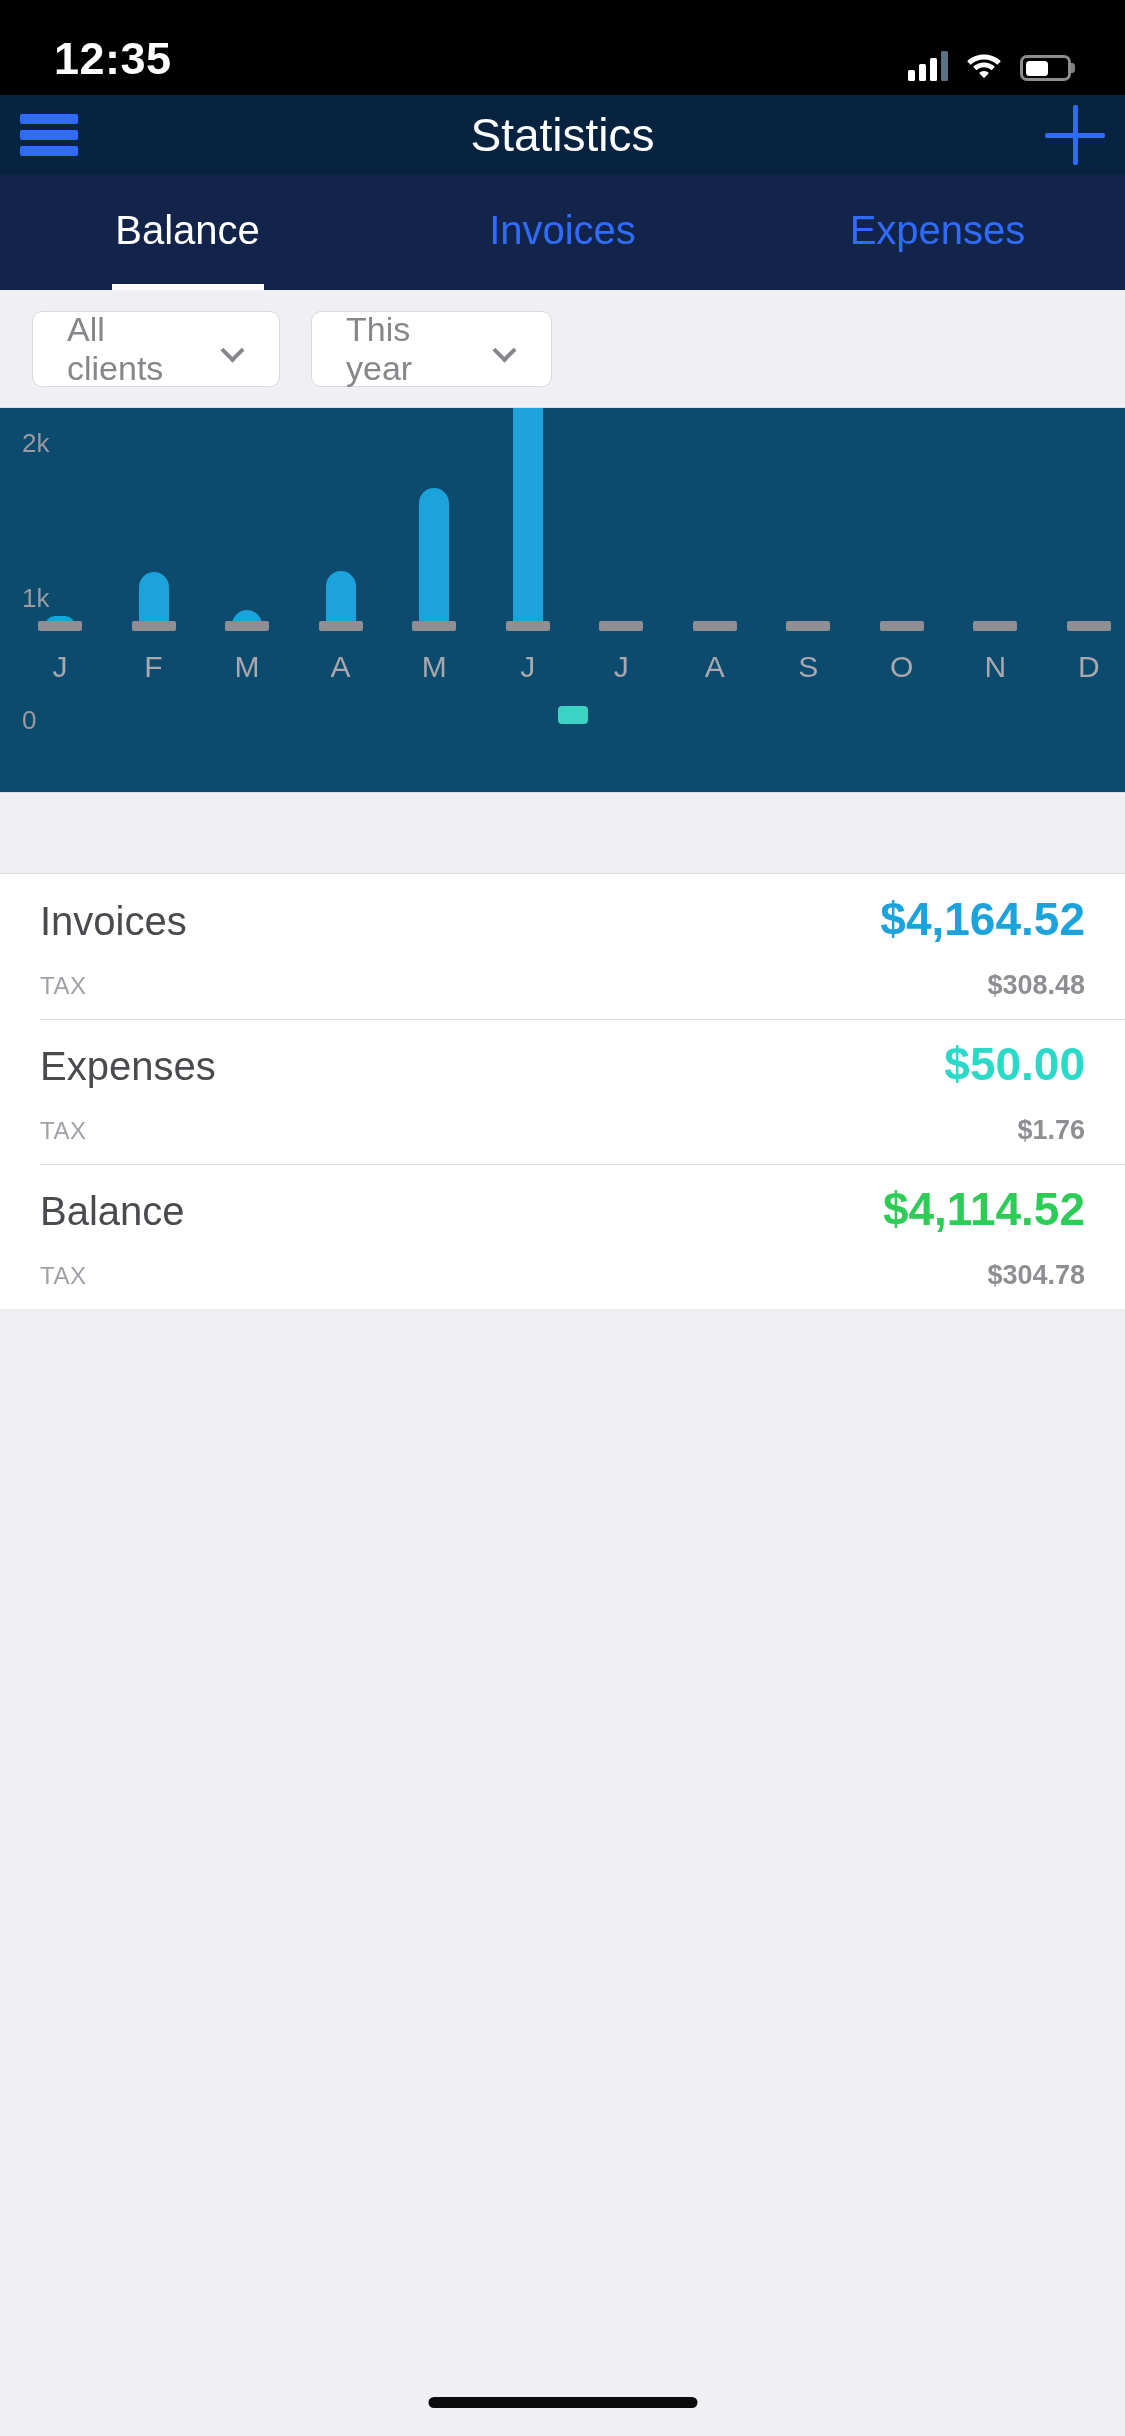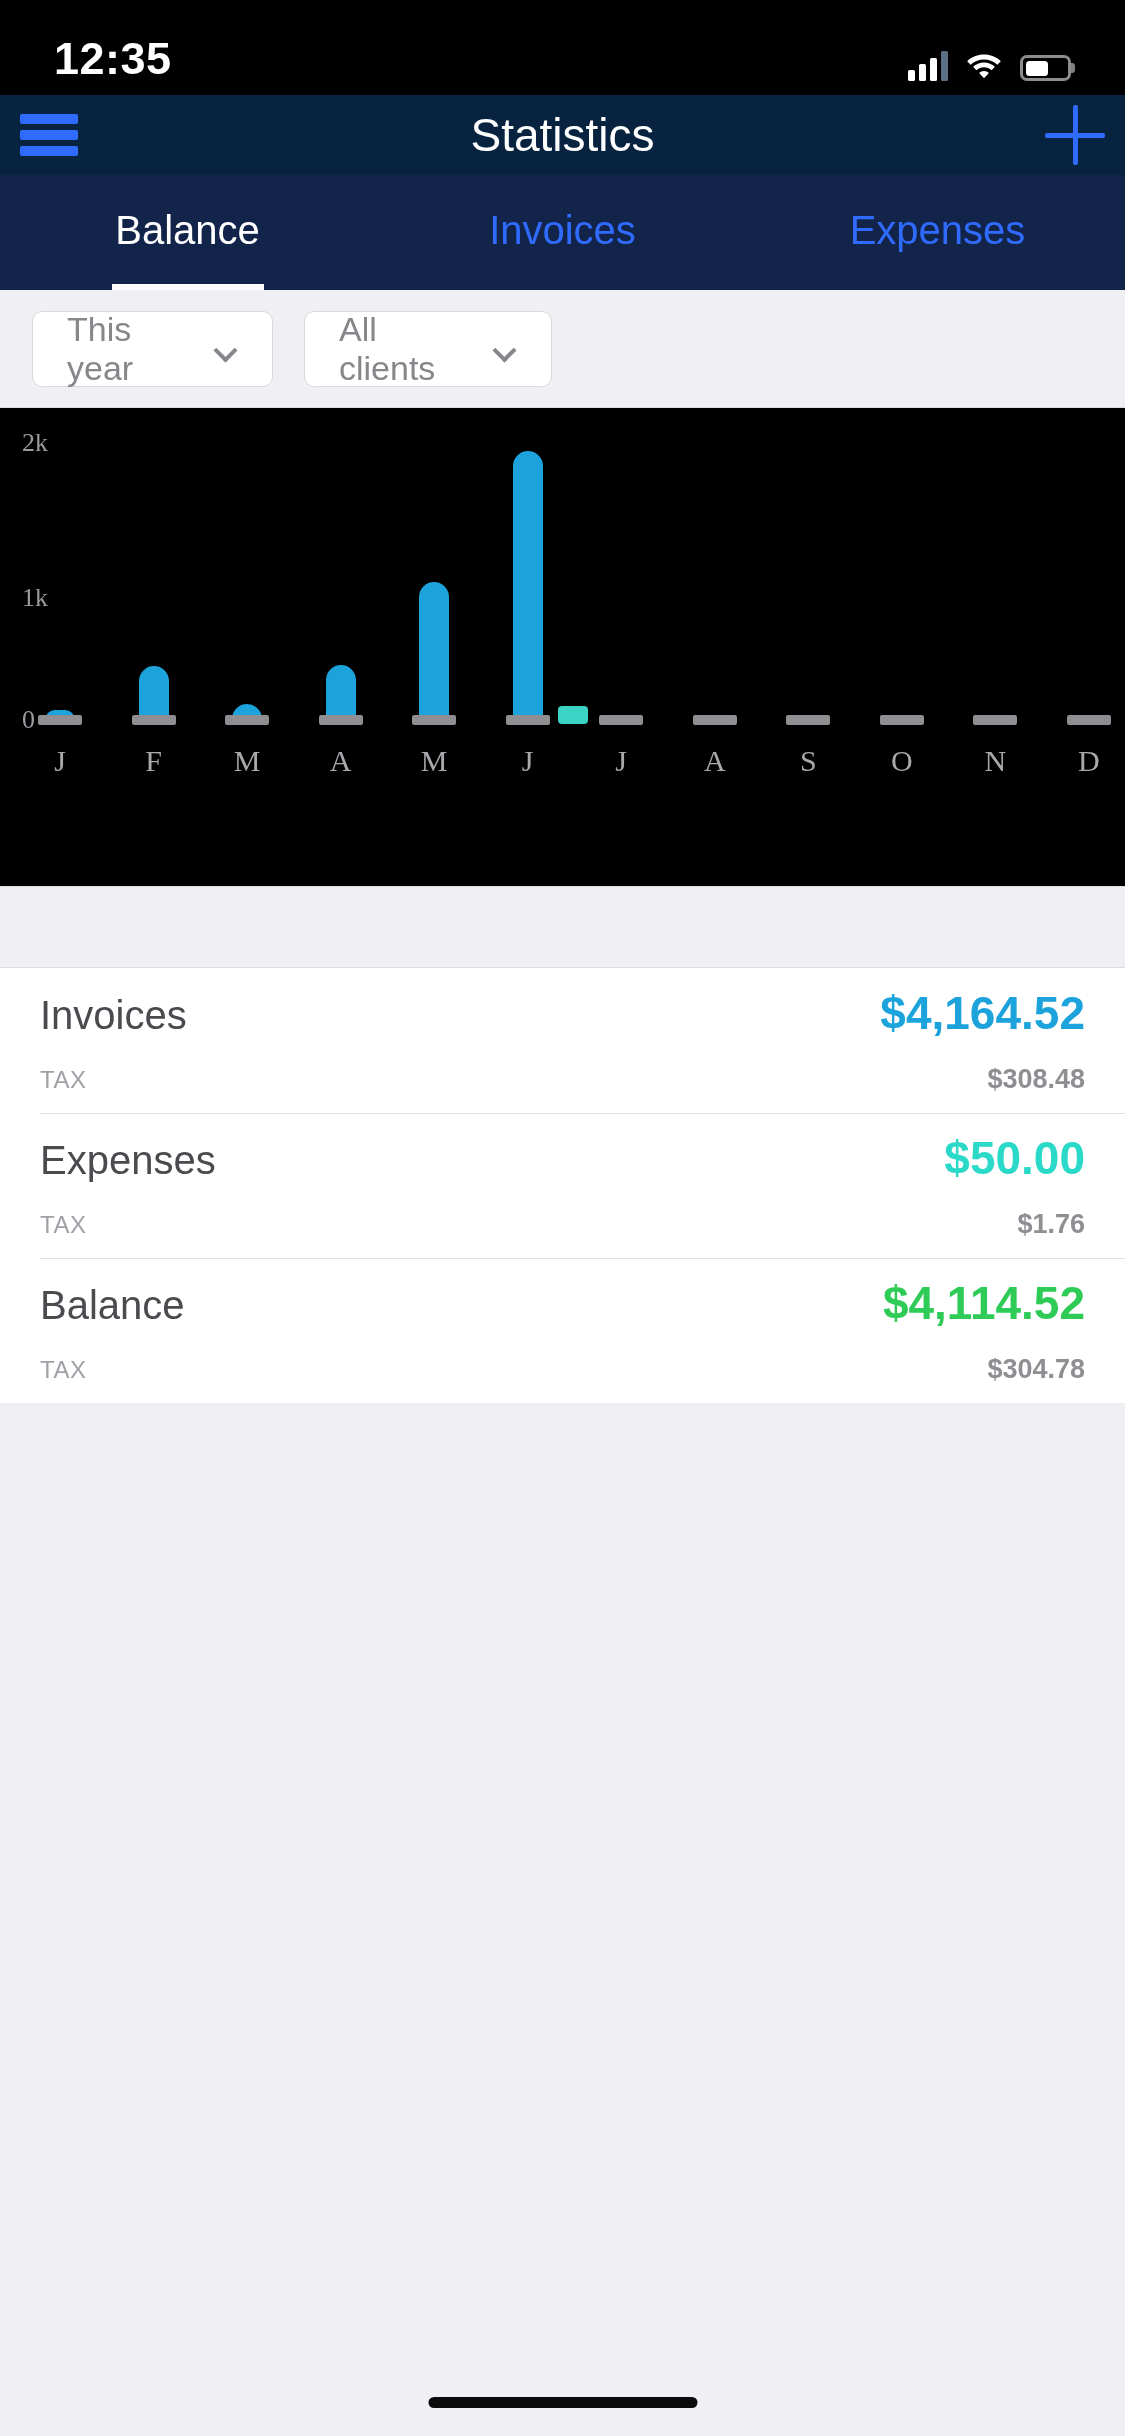--- a/index.html
+++ b/index.html
@@ -93,21 +93,21 @@
     width:22px; height:13px; position:relative; flex:0 0 auto;
   }
   .chev::before{
     content:""; position:absolute; left:1px; top:0;
     width:13px; height:13px; border-right:4px solid #86868B; border-bottom:4px solid #86868B;
     transform:rotate(45deg);
   }
 
   
   .chart-card{
-    background:#000000; height:478px; position:relative; overflow:hidden;font-family:Liberation Serif, serif;
+    background:#0c4a6e; height:384px; position:relative; overflow:hidden;
   }
   .chart-inner{ position:absolute; inset:0; }
   .ylabel{
     position:absolute; left:22px; font-size:26px; color:#9A9AA0; line-height:1;
   }
   .baseline{
     position:absolute; left:38px; right:14px; height:10px; display:flex;
     justify-content:space-between; align-items:center;
   }
   .dash{ width:44px; height:10px; background:#8E8E93; border-radius:2px; }
@@ -199,26 +199,26 @@
     </div>
     <div class="tab">
       <span>Invoices</span>
     </div>
     <div class="tab">
       <span>Expenses</span>
     </div>
   </div>
 
   <div class="filterbar">
+    <div class="chip w2">
+      <span class="chip-label">All clients</span>
+      <span class="chev"></span>
+    </div>
     <div class="chip w1">
       <span class="chip-label">This year</span>
-      <span class="chev"></span>
-    </div>
-    <div class="chip w2">
-      <span class="chip-label">All clients</span>
       <span class="chev"></span>
     </div>
   </div>
 
   <div class="chart-card">
     <div class="chart-inner">
       <div class="ylabel" id="yl0" style="top: 22px;">2k</div>
       <div class="ylabel" id="yl1" style="top: 177px; text-align: right;">1k</div>
       <div class="ylabel" id="yl2" style="top: 299px;">0</div>
 

